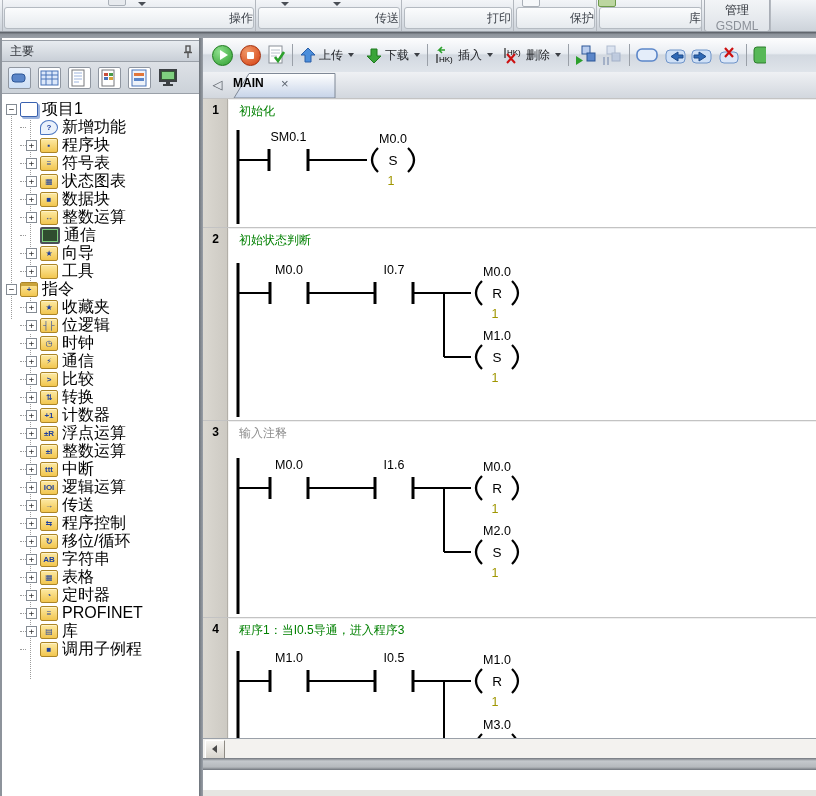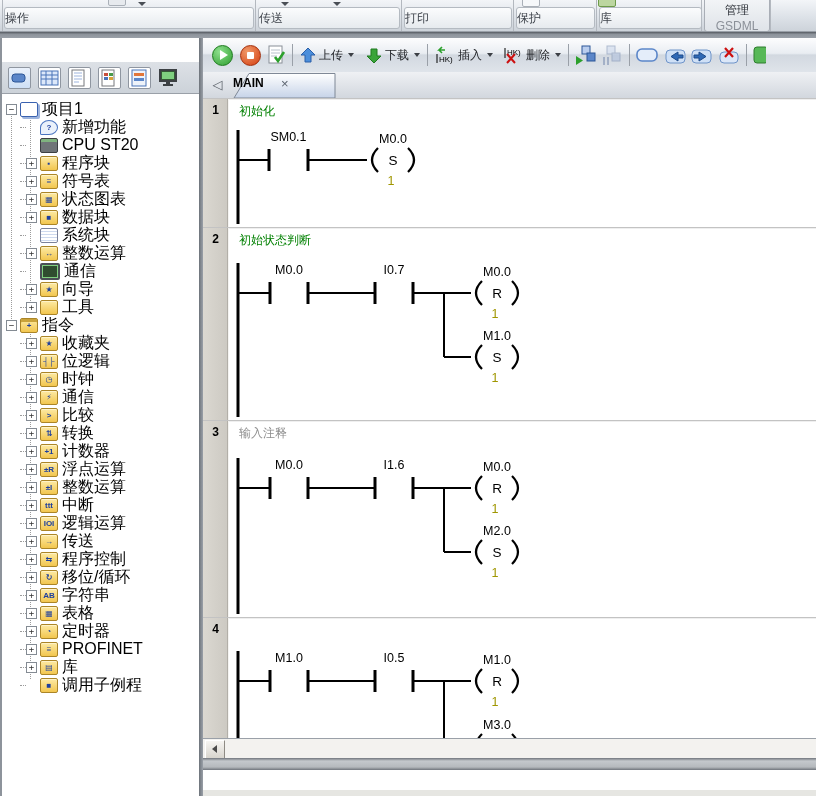--- a/index.html
+++ b/index.html
@@ -3,21 +3,21 @@
 <meta charset="utf-8">
 <style>
   html,body{margin:0;padding:0;}
   body{width:816px;height:796px;position:relative;overflow:hidden;
        font-family:"Liberation Sans","DejaVu Sans",sans-serif;background:#fff;font-size:12px;}
   
   #ribbon{position:absolute;left:0;top:0;width:816px;height:31px;
           background:linear-gradient(#f3f5f8,#dde2e8 55%,#cdd3da);border-bottom:1px solid #9aa0a8;overflow:hidden;}
   .rib-sep{position:absolute;top:0;width:1px;height:31px;background:#b3b8bf;}
   .rib-group{position:absolute;top:7px;height:20px;border:1px solid #b4bac1;border-radius:3px;
-             background:linear-gradient(#fbfcfd,#e6eaee);color:#3e434b;text-align:left;line-height:20px;font-size:12px;}
+             background:linear-gradient(#fbfcfd,#e6eaee);color:#3e434b;text-align:right;line-height:20px;font-size:12px;}
   .rib-caret{position:absolute;top:2px;width:0;height:0;border-left:4px solid transparent;
              border-right:4px solid transparent;border-top:4px solid #4a4f56;}
   .rib-part{position:absolute;top:-4px;border:1px solid #aab0b8;background:#e7eaee;border-radius:2px;}
   #gsdml-btn{position:absolute;left:704px;top:-8px;width:64px;height:38px;border:1px solid #a9aeb6;
              border-radius:3px;background:linear-gradient(#f6f8fa,#dfe3e8);text-align:center;}
   #gsdml-btn .l1{display:block;margin-top:9px;font-size:12px;color:#2d3138;}
   #gsdml-btn .l2{display:block;font-size:12px;color:#8b9098;}
   #ribbon-under{position:absolute;left:0;top:32px;width:816px;height:6px;
                 background:linear-gradient(#565b62,#8d939b 40%,#9aa0a8);}
   
@@ -126,20 +126,28 @@
       <div class="rib-group" style="left: 599px; width: 101px;">库</div>
     </div>
   <div id="gsdml-btn">
     <span class="l1">管理</span>
     <span class="l2">GSDML</span>
   </div>
 </div>
 <div id="ribbon-under"></div>
 
 <div id="left-panel">
+  <div id="panel-header">
+    <span>主要</span>
+    <svg id="pin" viewBox="0 0 12 14">
+      <rect x="4" y="1" width="4" height="6" fill="none" stroke="#555" stroke-width="1.4"></rect>
+      <line x1="2" y1="7.5" x2="10" y2="7.5" stroke="#555" stroke-width="1.4"></line>
+      <line x1="6" y1="8" x2="6" y2="13" stroke="#555" stroke-width="1.4"></line>
+    </svg>
+  </div>
   <div id="view-icons">
     <div class="vicon" style="background:linear-gradient(#eaf1fb,#cfe0f6)">
       <svg viewBox="0 0 21 20">
           <rect x="3" y="6" width="13" height="8" rx="3" fill="#5b86c9" stroke="#2d5697"></rect>
         </svg>
     </div>
     <div class="vicon">
       <svg viewBox="0 0 21 20">
           <rect x="2" y="3" width="17" height="14" fill="#dce8fa" stroke="#4a74b8"></rect>
           <path d="M2 7h17M2 11h17M7 3v14M13 3v14" stroke="#4a74b8" fill="none"></path>
@@ -188,26 +196,20 @@
       <div class="trow" style="padding-left: 18px;">
         <span class="hstub"></span>
         <span class="exp-spacer"></span>
         <span class="ticon i-question">
           <i class="tglyph">?</i>
         </span>
         <span class="tlabel">新增功能</span>
       </div>
       <div class="trow" style="padding-left: 18px;">
         <span class="hstub"></span>
-        <span class="exp-spacer"></span>
-        <span class="ticon i-cpu"></span>
-        <span class="tlabel">CPU ST20</span>
-      </div>
-      <div class="trow" style="padding-left: 18px;">
-        <span class="hstub"></span>
         <span class="expander">+</span>
         <span class="ticon i-folder">
           <i class="tglyph">▪</i>
         </span>
         <span class="tlabel">程序块</span>
       </div>
       <div class="trow" style="padding-left: 18px;">
         <span class="hstub"></span>
         <span class="expander">+</span>
         <span class="ticon i-folder">
@@ -223,26 +225,20 @@
         </span>
         <span class="tlabel">状态图表</span>
       </div>
       <div class="trow" style="padding-left: 18px;">
         <span class="hstub"></span>
         <span class="expander">+</span>
         <span class="ticon i-folder">
           <i class="tglyph">■</i>
         </span>
         <span class="tlabel">数据块</span>
-      </div>
-      <div class="trow" style="padding-left: 18px;">
-        <span class="hstub"></span>
-        <span class="exp-spacer"></span>
-        <span class="ticon i-doc"></span>
-        <span class="tlabel">系统块</span>
       </div>
       <div class="trow" style="padding-left: 18px;">
         <span class="hstub"></span>
         <span class="expander">+</span>
         <span class="ticon i-folder">
           <i class="tglyph">↔</i>
         </span>
         <span class="tlabel">整数运算</span>
       </div>
       <div class="trow" style="padding-left: 18px;">
@@ -627,20 +623,21 @@
             <text x="268" y="114" text-anchor="middle" class="lbl">M2.0</text>
             <text x="266" y="156" text-anchor="middle" class="operand">1</text>
           </svg>
         </div>
       </div>
       <div class="network" style="height: 124px;">
         <div class="gutter">
           <span class="gnum">4</span>
         </div>
         <div class="net-content">
+          <div class="net-comment c-green">程序1：当I0.5导通，进入程序3</div>
           <svg class="ladder" width="586" height="124">
             <line x1="9" y1="33" x2="9" y2="121" stroke="#000" stroke-width="3"></line>
             <line x1="9" y1="63" x2="41" y2="63" stroke="#000" stroke-width="2"></line>
             <line x1="41" y1="52" x2="41" y2="74" stroke="#000" stroke-width="3"></line>
             <line x1="79" y1="52" x2="79" y2="74" stroke="#000" stroke-width="3"></line>
             <text x="60" y="44" text-anchor="middle" class="lbl">M1.0</text>
             <line x1="79" y1="63" x2="146" y2="63" stroke="#000" stroke-width="2"></line>
             <line x1="146" y1="52" x2="146" y2="74" stroke="#000" stroke-width="3"></line>
             <line x1="184" y1="52" x2="184" y2="74" stroke="#000" stroke-width="3"></line>
             <text x="165" y="44" text-anchor="middle" class="lbl">I0.5</text>

